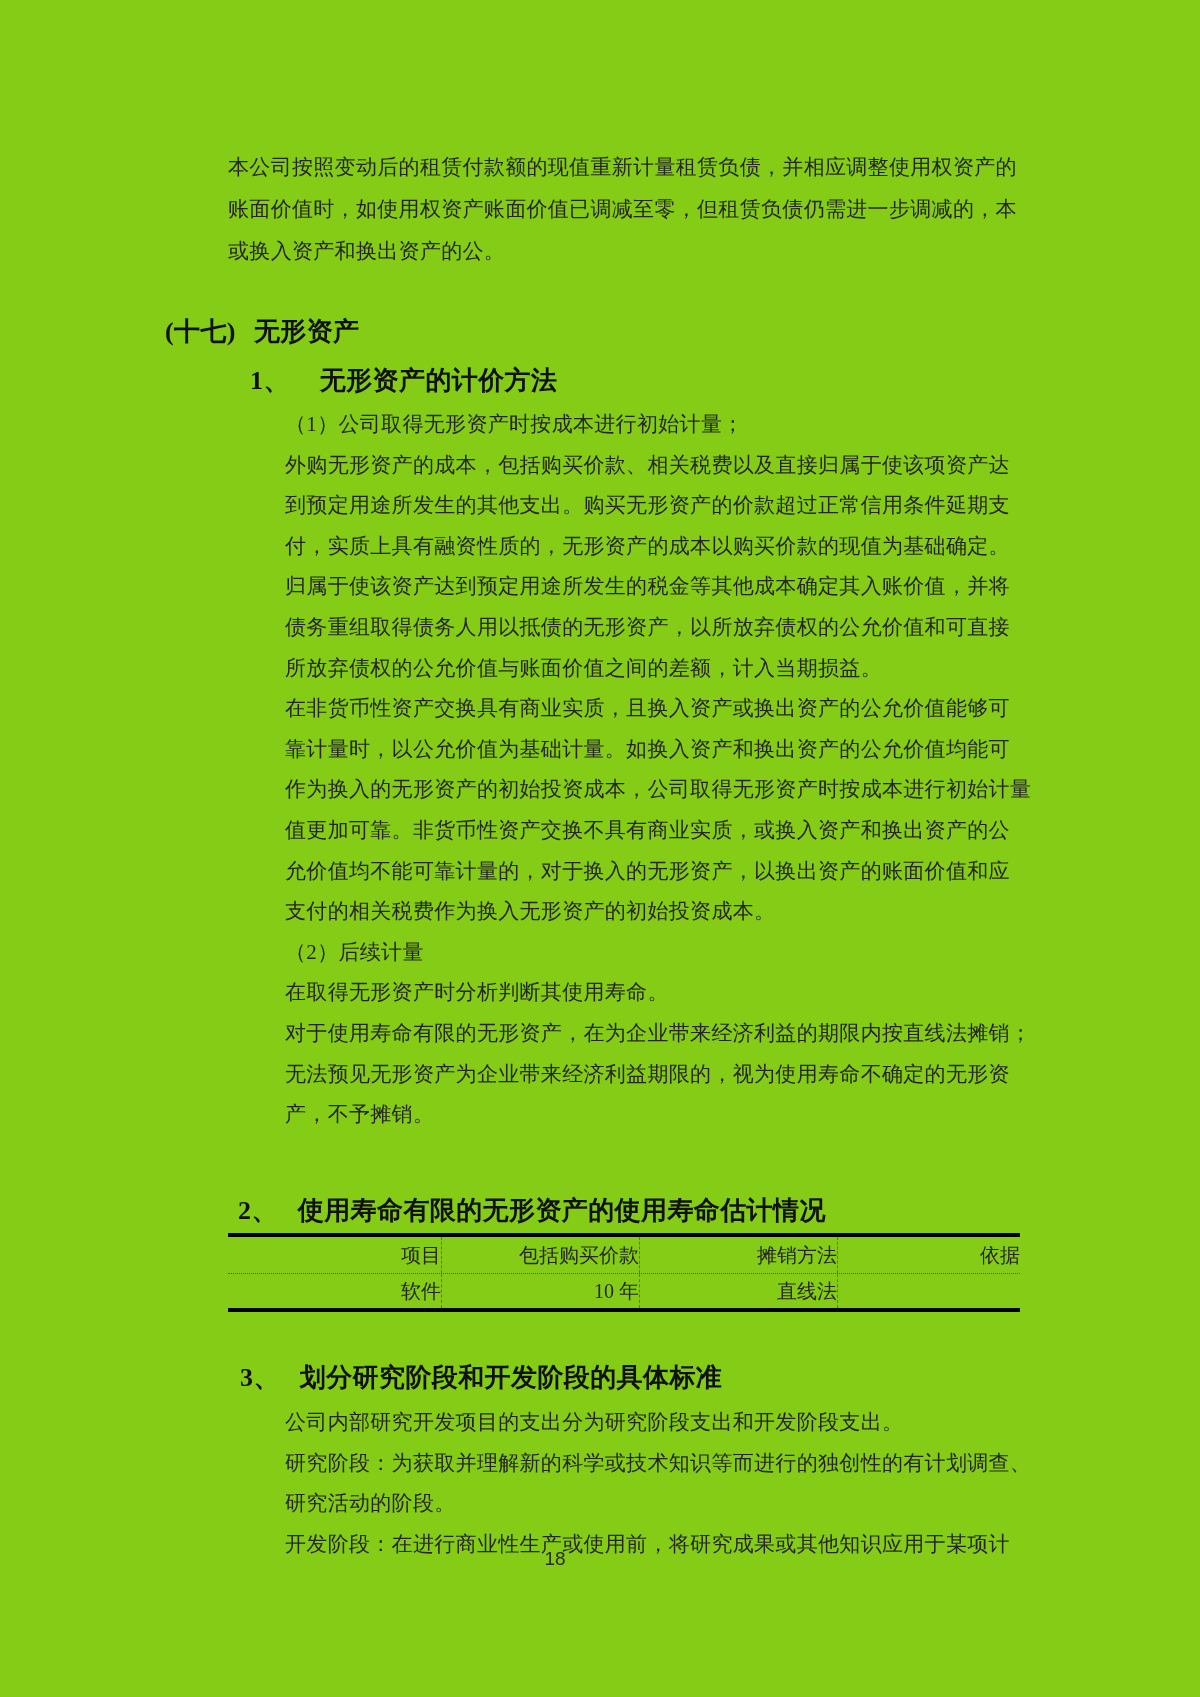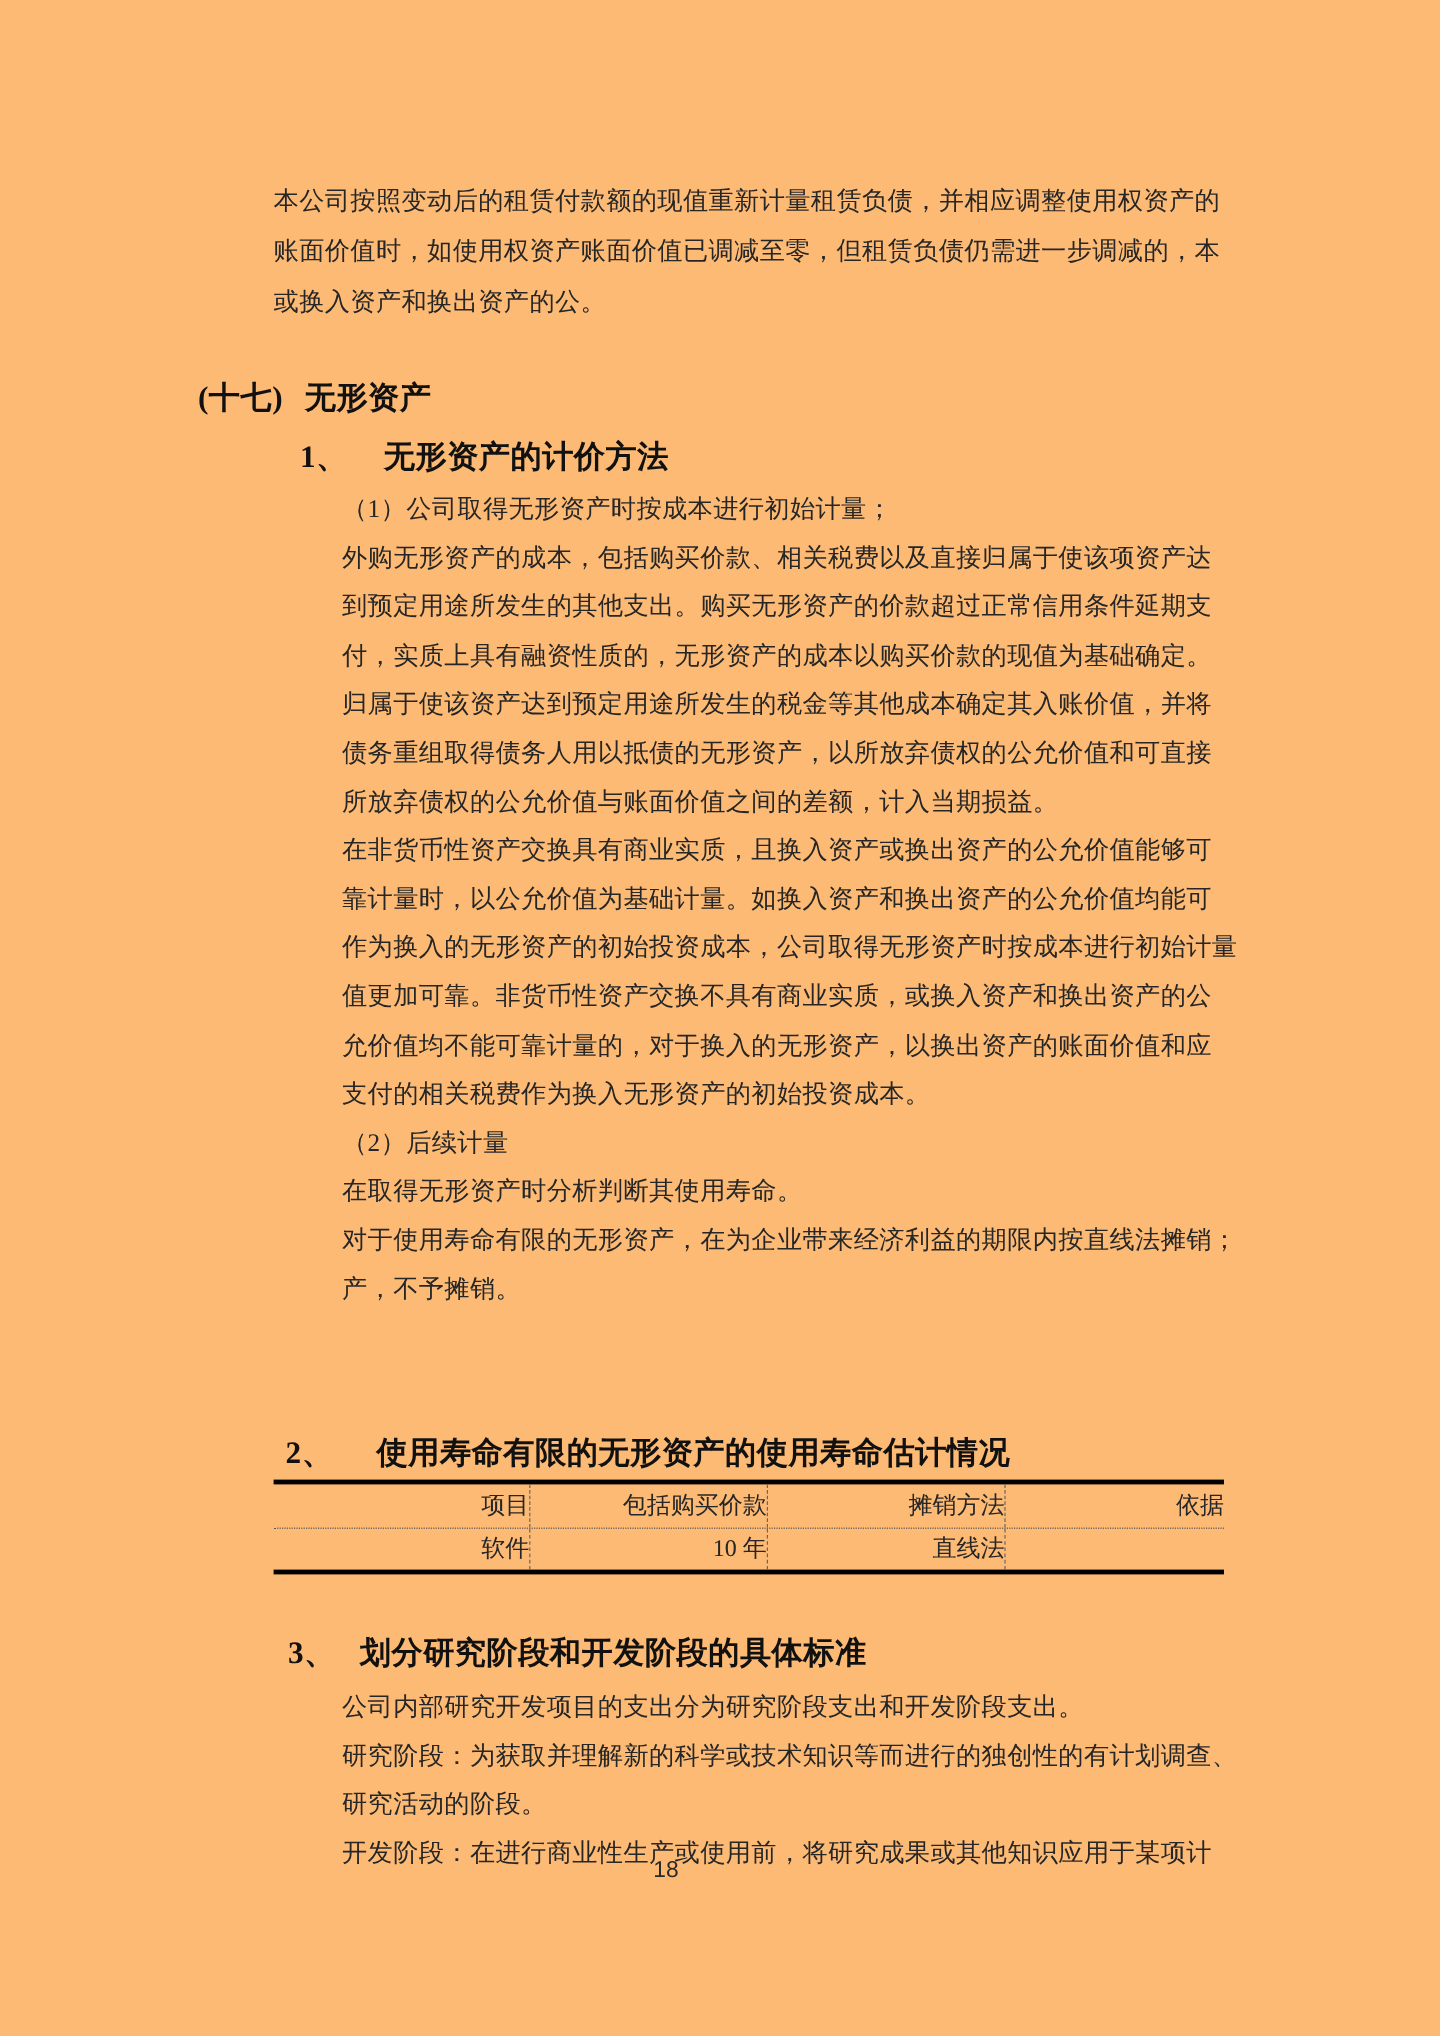--- a/index.html
+++ b/index.html
@@ -1,20 +1,20 @@
 <!DOCTYPE html>
 <html><head>
 <meta charset="utf-8">
 <style>
   html, body { margin: 0; padding: 0; background: #ffffff; }
   .page {
     position: relative;
     width: 1200px;
     height: 1697px;
-    background: #fdba74;
+    background: #84cc16;
     font-family: "Liberation Serif", "DejaVu Serif", serif;
     color: #262626;
     overflow: hidden;
   }
   .line {
     display: block;
     white-space: nowrap;
     height: 40.6px;
     line-height: 40.6px;
     font-size: 21px;
@@ -31,21 +31,21 @@
     color: #111111;
     font-size: 26px;
     white-space: nowrap;
     letter-spacing: 0.4px;
   }
   .sec17 { left: 165px; top: 314px; }
   .sec17 .sec-title { margin-left: 18px; }
   .sub1 { left: 250px; top: 363px; }
   .sub1 .sec-title { margin-left: 30px; }
   .sub2 { left: 238px; top: 1193px; }
-  .sub2 .sec-title { margin-left: 36px; }
+  .sub2 .sec-title { margin-left: 20px; }
   .sub3 { left: 240px; top: 1360px; }
   .sub3 .sec-title { margin-left: 20px; }
   .body1 { position: absolute; left: 285px; top: 404px; }
   .body3 { position: absolute; left: 285px; top: 1402px; }
   .ltable {
     position: absolute;
     left: 228px; top: 1233px;
     width: 792px;
     border-top: 4px solid #000000;
     border-bottom: 4px solid #000000;
@@ -104,20 +104,21 @@
     <span class="line">所放弃债权的公允价值与账面价值之间的差额，计入当期损益。</span>
     <span class="line">在非货币性资产交换具有商业实质，且换入资产或换出资产的公允价值能够可</span>
     <span class="line">靠计量时，以公允价值为基础计量。如换入资产和换出资产的公允价值均能可</span>
     <span class="line">作为换入的无形资产的初始投资成本，公司取得无形资产时按成本进行初始计量</span>
     <span class="line">值更加可靠。非货币性资产交换不具有商业实质，或换入资产和换出资产的公</span>
     <span class="line">允价值均不能可靠计量的，对于换入的无形资产，以换出资产的账面价值和应</span>
     <span class="line">支付的相关税费作为换入无形资产的初始投资成本。</span>
     <span class="line">（2）后续计量</span>
     <span class="line">在取得无形资产时分析判断其使用寿命。</span>
     <span class="line">对于使用寿命有限的无形资产，在为企业带来经济利益的期限内按直线法摊销；</span>
+    <span class="line">无法预见无形资产为企业带来经济利益期限的，视为使用寿命不确定的无形资</span>
     <span class="line">产，不予摊销。</span>
   </div>
 
   <div class="sec-head sub2">
     <span class="sec-num">2、</span><span class="sec-title">使用寿命有限的无形资产的使用寿命估计情况</span>
   </div>
 
   <div class="ltable">
     <div class="trow head">
       <div class="tcell">项目</div>

